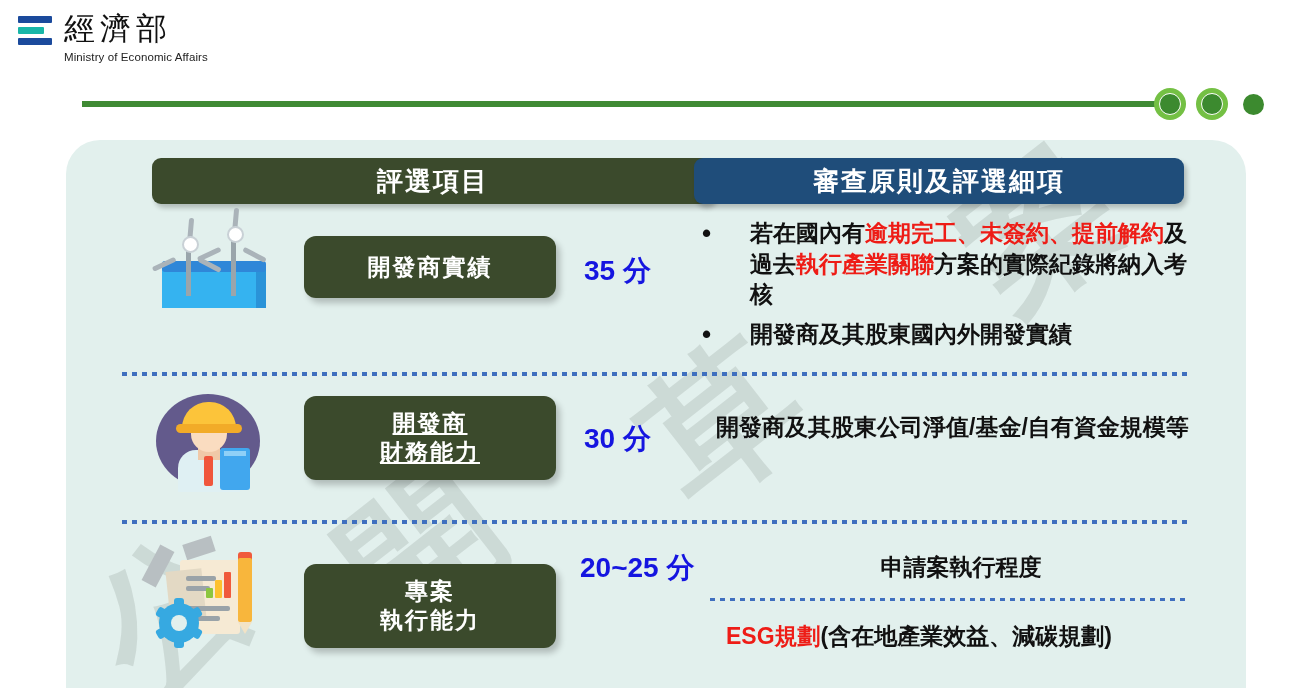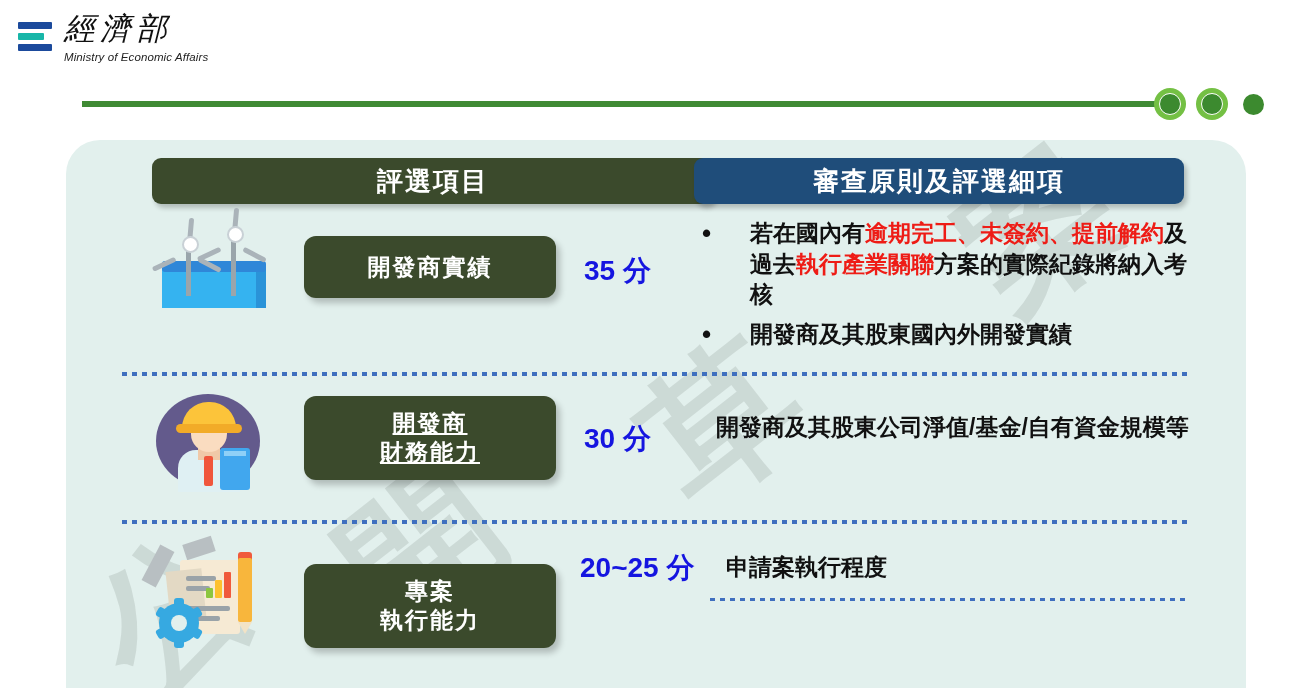--- a/index.html
+++ b/index.html
@@ -9,21 +9,21 @@
   body {
     width: 1292px; height: 690px;
     position: relative;
     overflow: hidden;
     font-family: "Liberation Sans", "DejaVu Sans", sans-serif;
   }
 
   
   #header { position: absolute; left: 0; top: 0; width: 1292px; height: 128px; }
 
-  .moea-logo { position: absolute; left: 14px; top: 10px; display: flex; align-items: center; font-style: italic; }
+  .moea-logo { position: absolute; left: 14px; top: 10px; display: flex; align-items: flex-start; }
   .moea-mark { width: 42px; height: 38px; margin-top: 3px; position: relative; }
   .moea-mark i { position: absolute; left: 4px; height: 7px; border-radius: 1px; display:block; }
   .moea-mark i.b1 { top: 3px;  width: 34px; background: #1b4a9c; }
   .moea-mark i.b2 { top: 14px; width: 26px; background: #18b6a8; }
   .moea-mark i.b3 { top: 25px; width: 34px; background: #1b4a9c; }
   .moea-names { margin-left: 8px; }
   .moea-cn {
     font-family: "DejaVu Serif", "Liberation Serif", serif;
     font-size: 31px; color: #111; letter-spacing: 5px; line-height: 36px;
     white-space: nowrap;
@@ -151,21 +151,21 @@
     font-size: 28px; white-space: nowrap;
   }
   .score-1 { left: 518px; top: 40px; }
   .score-2 { left: 518px; top: 32px; }
   .score-3a { left: 514px; top: 13px; }
   .score-3b { left: 500px; top: 82px; }
 
   .detail { position: absolute; color: #111; font-size: 23px; font-weight: bold; line-height: 1.33; }
   .detail-1 { left: 628px; top: 6px; width: 508px; }
   .detail-2 { left: 650px; top: 24px; width: 500px; }
-  .detail-3a { left: 660px; top: 16px; width: 470px; }
+  .detail-3a { left: 660px; top: 16px; width: 470px; text-align: center; }
   .detail-3b { left: 660px; top: 85px; width: 480px; }
 
   ul.bullets { margin: 0; padding: 0; list-style: none; }
   ul.bullets li { position: relative; padding-left: 56px; margin-bottom: 9px; }
   ul.bullets li::before {
     content: "\2022"; position: absolute; left: 8px; top: -2px;
     font-size: 26px; color: #111;
   }
   .red { color: #ee1c16; }
 
@@ -347,16 +347,19 @@
         <span>執行能力</span>
       </div>
 
       <div class="score score-3a">20~25 分</div>
       <div class="detail detail-3a">
         <span>申請案執行程度</span>
       </div>
 
       <div class="div-inner"></div>
 
+      <div class="detail detail-3b">
+        <span class="red">ESG規劃</span><span>(含在地產業效益、減碳規劃)</span>
+      </div>
     </div>
 
   </div>
 </div>
 
 </body></html>

